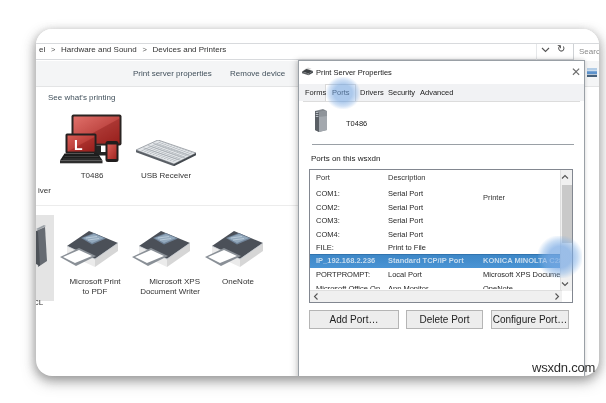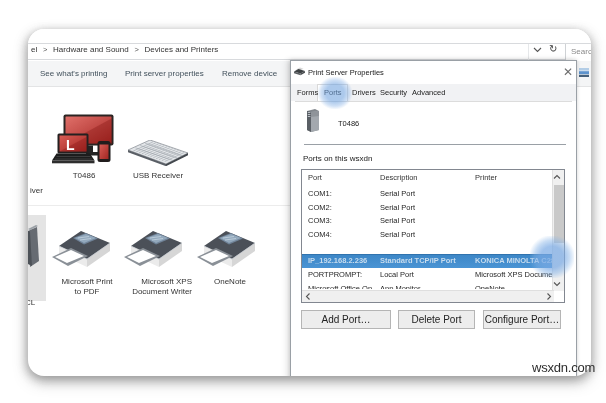--- a/index.html
+++ b/index.html
@@ -1,20 +1,20 @@
 <!DOCTYPE html>
 <html><head>
 <meta charset="utf-8">
 <style>
   * { margin:0; padding:0; box-sizing:border-box; }
   html,body { width:606px; height:403px; background:#fff; overflow:hidden;
     font-family:"Liberation Sans", sans-serif; }
   .abs { position:absolute; }
   #shot {
-    position:absolute; left:28px; top:29px; width:563px; height:347px;
+    position:absolute; left:36px; top:29px; width:563px; height:347px;
     background:#fff; border-radius:16px;
     box-shadow:0 6px 13px rgba(95,95,95,.5), -3px 2px 8px rgba(120,120,120,.26), 3px 1px 8px rgba(130,130,130,.2);
     overflow:hidden;
   }
   #blurwrap{ position:absolute; left:0; top:0; width:563px; height:347px; filter:blur(0.6px); }
   
   #addr { position:absolute; left:0; top:0; width:563px; height:32px; background:#fff; }
   #addrline { position:absolute; left:0; top:14px; width:538px; height:17px; border-top:1px solid #d8dadd; border-bottom:1px solid #d8dadd; background:#fff;}
   #crumbs { position:absolute; left:3px; top:16px; font-size:8px; color:#333; letter-spacing:0; }
   .sep { color:#555; font-size:7.5px; padding:0 3.5px; }
@@ -72,21 +72,21 @@
           <polyline points="1,1 4.5,4.5 8,1" fill="none" stroke="#555" stroke-width="1.1"></polyline>
         </svg>
         <div class="abs" style="left:500px; top:15px; width:1px; height:16px; background:#e6e8ea;"></div>
     <div id="refresh">↻</div>
     <div id="searchbox"></div>
         <div class="abs" style="left:537px;top:15px;width:1px;height:16px;background:#cfd2d5;"></div>
     <div id="search">Searc</div>
   </div>
 
   <div id="toolbar">
-    <div class="tbtxt" style="left:12px;">See what's printing</div>
+    <div class="tbtxt" style="left:12px;margin-top:24px;">See what's printing</div>
     <div class="tbtxt" style="left:97px;">Print server properties</div>
     <div class="tbtxt" style="left:194px;">Remove device</div>
 
     <svg class="abs" style="left:551px; top:7px;" width="10" height="10" viewBox="0 0 10 10">
       <rect x="0" y="0" width="10" height="2.6" fill="#b3cde6"></rect>
       <rect x="0" y="3.2" width="10" height="3" fill="#5e93cc"></rect>
       <rect x="0" y="6.8" width="10" height="2.2" fill="#46607a"></rect>
     </svg>
   </div>
 
@@ -214,36 +214,40 @@
       <rect x="1.8" y="5" width="2.6" height="1" fill="#b9bec4"></rect>
       <rect x="1.8" y="7" width="2.6" height="1" fill="#b9bec4"></rect>
     </svg>
     <div id="srv6">T0486</div>
     <div id="hr1"></div>
     <div id="portslabel">Ports on this wsxdn</div>
 
     <div id="tbl">
       <div class="hcell" style="left:6px;">Port</div>
       <div class="hcell" style="left:78px;">Description</div>
-      <div class="hcell" style="left:173px;">Printer</div>
+      <div class="hcell" style="left:173px;margin-top:20px;">Printer</div>
       <div class="row" style="top:17px;">
             <span class="c1">COM1:</span>
             <span class="c2">Serial Port</span>
           </div>
       <div class="row" style="top:31px;">
             <span class="c1">COM2:</span>
             <span class="c2">Serial Port</span>
           </div>
       <div class="row" style="top:44px;">
             <span class="c1">COM3:</span>
             <span class="c2">Serial Port</span>
           </div>
       <div class="row" style="top:58px;">
             <span class="c1">COM4:</span>
             <span class="c2">Serial Port</span>
+          </div>
+      <div class="row" style="top:71px;">
+            <span class="c1">FILE:</span>
+            <span class="c2">Print to File</span>
           </div>
       <div class="row" id="selrow" style="top:84px;">
             <span class="c1">IP_192.168.2.236</span>
             <span class="c2">Standard TCP/IP Port</span>
             <span class="c3">KONICA MINOLTA C28</span>
           </div>
       <div class="row" style="top:98px;">
             <span class="c1">PORTPROMPT:</span>
             <span class="c2">Local Port</span>
             <span class="c3">Microsoft XPS Docume</span>

